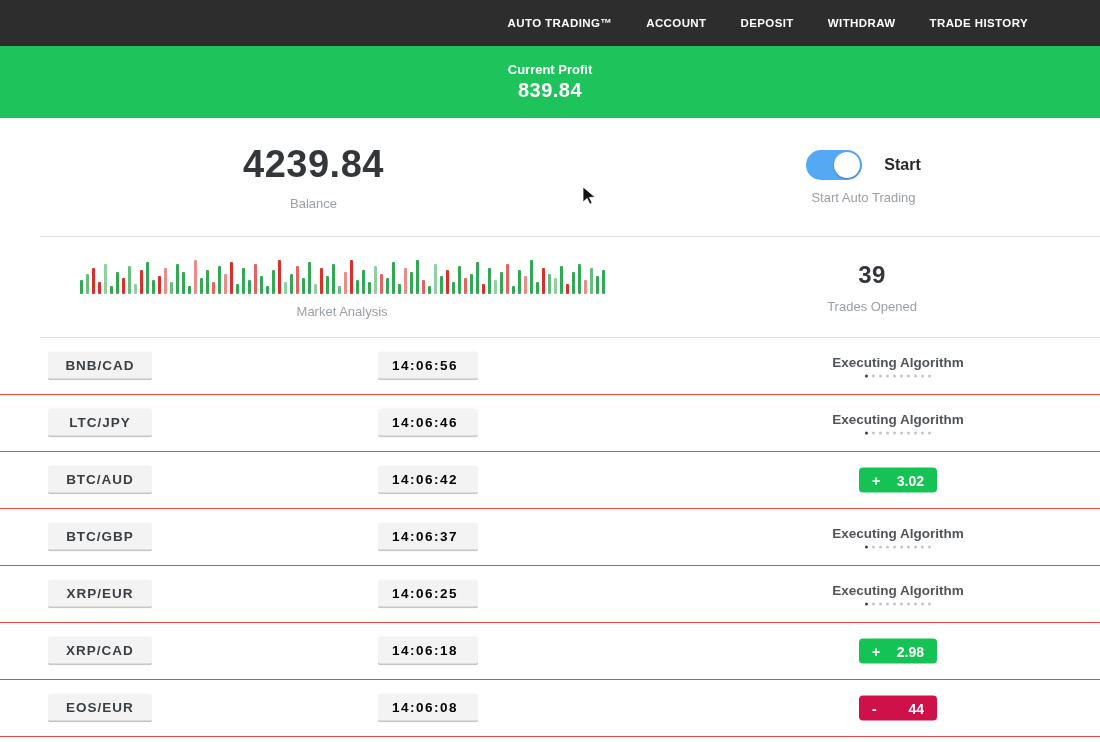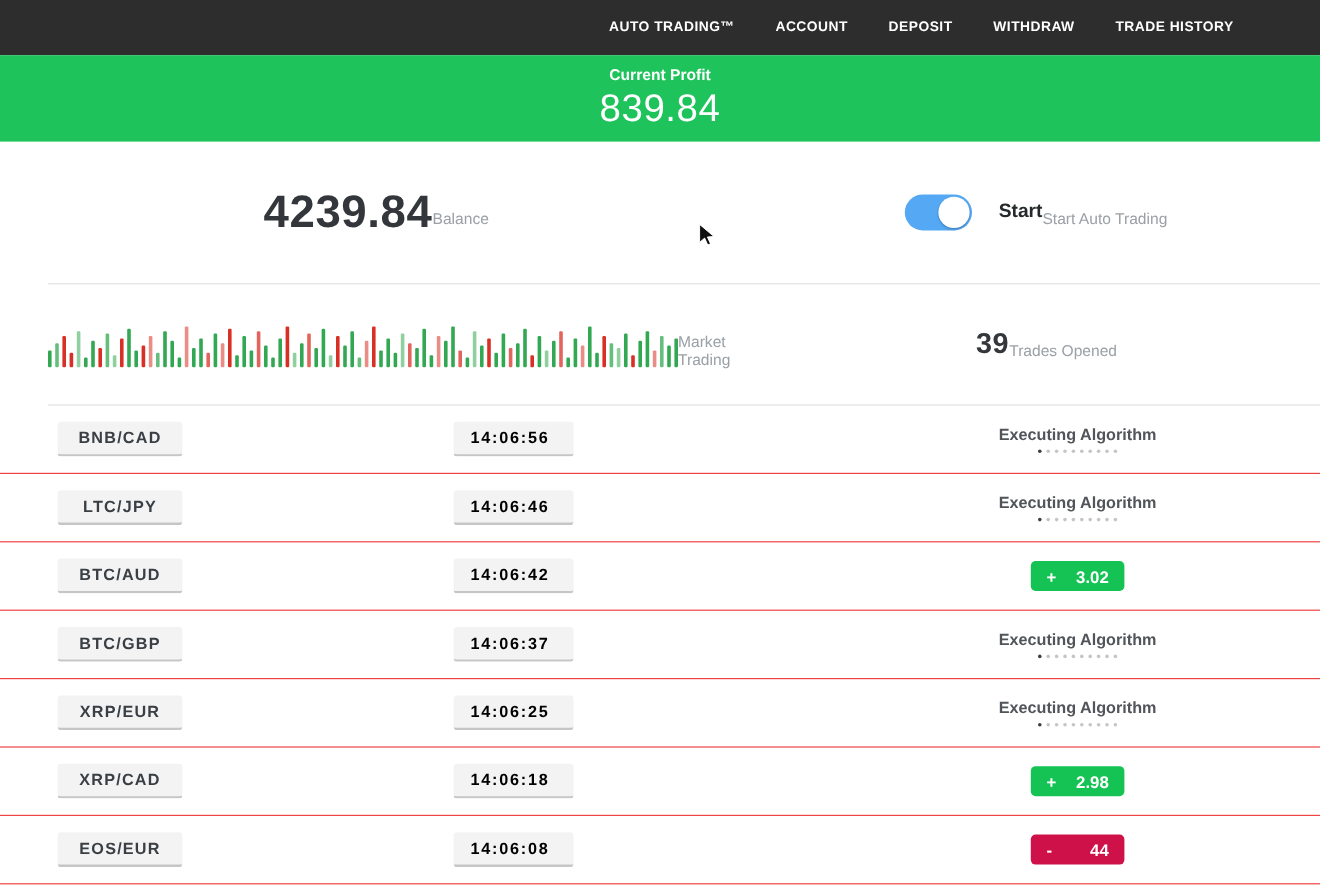--- a/index.html
+++ b/index.html
@@ -10,25 +10,25 @@
   
   .topnav { height:46px; background:#2d2d2d; display:flex; align-items:center;
     justify-content:flex-end; padding-right:72px; gap:34px; }
   .topnav .nav-item { color:#fff; font-size:11.5px; font-weight:bold;
     letter-spacing:.4px; cursor:pointer; white-space:nowrap; }
 
   
   .banner { height:72px; display:flex; flex-direction:column; align-items:center;
     justify-content:center; color:#fff; }
   .banner .b-label { font-size:13px; font-weight:bold; margin-bottom:2px; }
-  .banner .b-value { font-size:32px; font-weight:normal; letter-spacing:.5px; }
+  .banner .b-value { font-size:20px; font-weight:bold; letter-spacing:.5px; }
 
   
   .summary-row { display:grid; grid-template-columns:57% 43%; }
-  .cell { display:flex; flex-direction:row; align-items:center; justify-content:center; }
+  .cell { display:flex; flex-direction:column; align-items:center; justify-content:center; }
   .row1 { height:118px; }
   .row2 { height:102px; border-top:1px solid #dfe1e3; border-bottom:1px solid #dfe1e3;
     margin-left:40px; }
   .big-num { font-size:38px; font-weight:bold; color:#33373b; letter-spacing:.5px; }
   .big-num.small { font-size:24px; }
   .sub-label { font-size:13px; color:#9aa0a5; margin-top:10px; }
 
   .toggle-wrap { display:flex; align-items:center; gap:22px; }
   .toggle { width:56px; height:30px; border-radius:15px; position:relative; cursor:pointer; }
   .knob { position:absolute; right:2px; top:2px; width:26px; height:26px;
@@ -185,21 +185,21 @@
           <div class="bar" style="height: 16px; background: rgb(51, 168, 82);"></div>
           <div class="bar" style="height: 28px; background: rgb(51, 168, 82);"></div>
           <div class="bar" style="height: 10px; background: rgb(217, 48, 37);"></div>
           <div class="bar" style="height: 22px; background: rgb(51, 168, 82);"></div>
           <div class="bar" style="height: 30px; background: rgb(51, 168, 82);"></div>
           <div class="bar" style="height: 14px; background: rgb(217, 48, 37);"></div>
           <div class="bar" style="height: 26px; background: rgb(51, 168, 82);"></div>
           <div class="bar" style="height: 18px; background: rgb(51, 168, 82);"></div>
           <div class="bar" style="height: 24px; background: rgb(51, 168, 82);"></div>
         </div>
-      <div class="sub-label">Market Trading</div>
+      <div class="sub-label">Market Analysis</div>
     </div>
     <div class="cell">
       <div class="big-num small">39</div>
       <div class="sub-label">Trades Opened</div>
     </div>
   </div>
 
   <div class="rows" id="trade-rows">
 
   <div class="trade-row">

